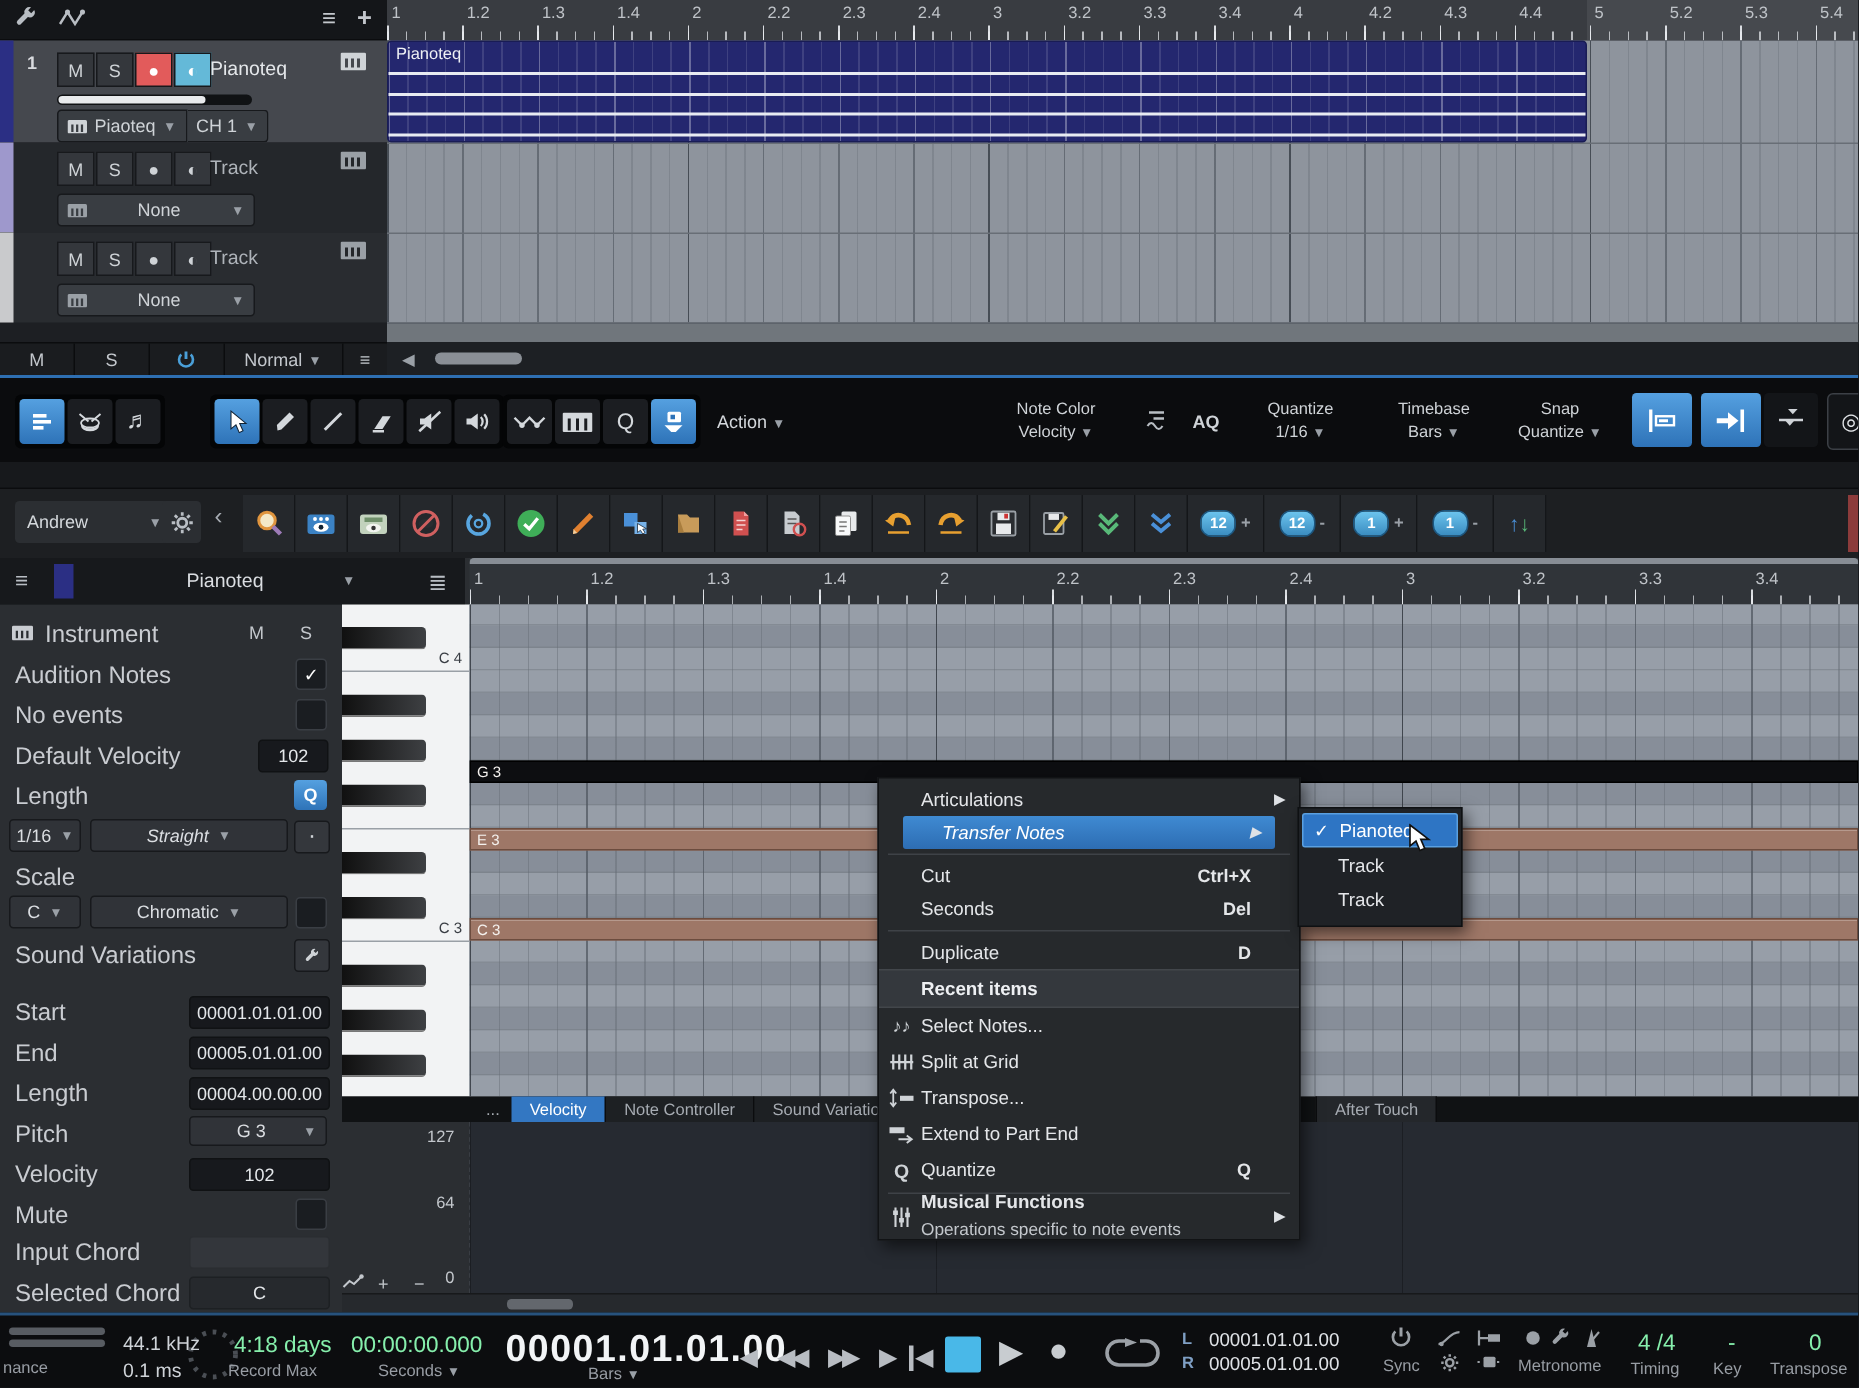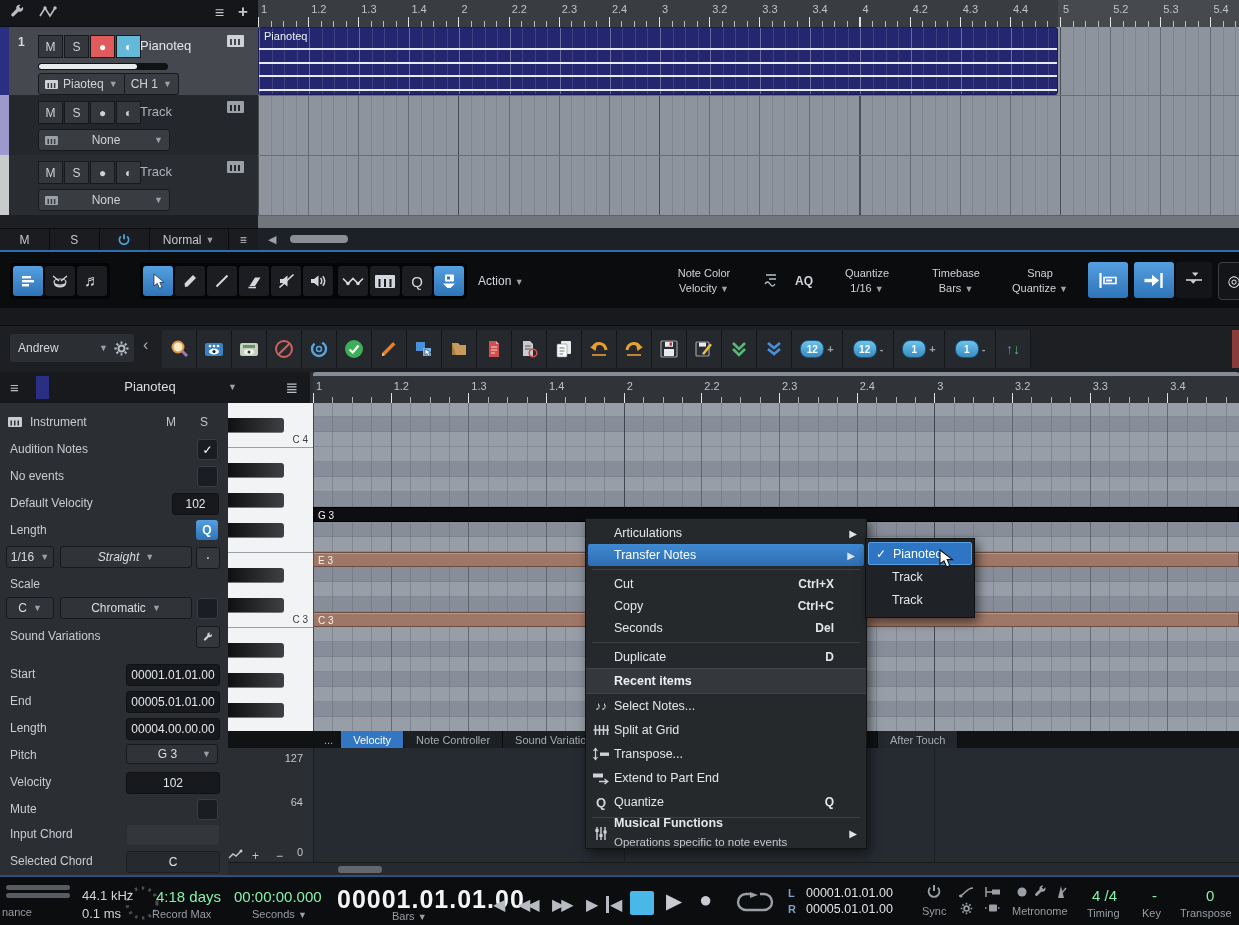--- a/index.html
+++ b/index.html
@@ -85,21 +85,21 @@
   #ed-colorbar{position:absolute;left:36px;top:4px;width:13px;height:23px;background:#2b2f84;}
   #ed-title{position:absolute;left:80px;top:7px;width:140px;text-align:center;font-size:13px;color:#dbdee2;}
   #ed-title-arr{position:absolute;left:228px;top:10px;}
   #ed-listicon{position:absolute;right:12px;top:7px;font-size:15px;color:#b9bec4;}
   #roll-ruler{left:313px;top:0;width:926px;height:31px;background:#303439;border-bottom:1px solid #0b0c0e;overflow:hidden;}
   #roll-ruler .cap{position:absolute;left:0;top:0;width:100%;height:4px;background:#878d95;border-radius:3px 3px 0 0;}
   #roll-ruler .ticks16{background:repeating-linear-gradient(90deg,rgba(225,228,232,.7) 0 1px,transparent 1px 19.417px);}
   #roll-ruler .ticksbeat{background:repeating-linear-gradient(90deg,rgba(235,238,242,.9) 0 1px,transparent 1px 77.667px);}
   #inspector{left:0;top:31px;width:228px;height:472px;background:#2b2e32;}
   .irow{position:absolute;left:0;width:228px;height:24px;}
-  .ilabel{position:absolute;left:10px;top:4px;font-size:12px;color:#c9ccd1;}
+  .ilabel{position:absolute;left:10px;top:4px;font-size:16px;color:#c9ccd1;}
   .ifield{position:absolute;background:#17191d;border:1px solid #101214;border-radius:3px;height:20px;font-size:12px;color:#e4e7ea;display:flex;align-items:center;justify-content:center;}
   .icheck{position:absolute;width:19px;height:19px;background:#1a1d21;border:1px solid #3a3e44;border-radius:3px;color:#fff;font-size:12px;display:flex;align-items:center;justify-content:center;}
   .idrop{position:absolute;background:#303338;border:1px solid #17191c;border-radius:3px;height:20px;font-size:12px;color:#dbdee2;display:flex;align-items:center;justify-content:center;gap:6px;}
   .qbtn{position:absolute;width:22px;height:20px;border-radius:3px;background:linear-gradient(#55a0e0,#2e73b8);color:#fff;font-weight:bold;font-size:12px;display:flex;align-items:center;justify-content:center;}
   .ibtn{position:absolute;width:22px;height:20px;border-radius:3px;background:#34373c;border:1px solid #17191c;display:flex;align-items:center;justify-content:center;color:#cfd3d7;}
   #keys{left:228px;top:31px;width:85px;height:328px;background:#f2f3f4;overflow:hidden;border-right:1px solid #3a3e44;}
   .bkey{position:absolute;left:0;width:56px;height:14px;border-radius:0 3px 3px 0;background:linear-gradient(90deg,#101010,#3e4043);border-bottom:1px solid #777;}
   .wsep{position:absolute;left:0;width:85px;height:1px;background:#9aa0a6;}
   .klabel{position:absolute;right:5px;font-size:10px;color:#3a3e44;}
   #roll{left:313px;top:31px;width:926px;height:328px;overflow:hidden;background:#969da7;}
@@ -134,21 +134,21 @@
   #tr-play{position:absolute;left:666px;top:12px;font-size:21px;color:#c8ccd0;}
   #tr-rec{position:absolute;left:699px;top:10px;font-size:22px;color:#c8ccd0;}
   .lr{position:absolute;font-size:11px;color:#7f9fc4;font-weight:bold;}
   .lrv{position:absolute;font-size:12.5px;color:#dfe2e6;}
   .tico{position:absolute;}
 
   
   #cmenu{left:585px;top:518px;width:280px;background:#26292c;border:1px solid #111315;box-shadow:3px 4px 10px rgba(0,0,0,.55);padding:3px 0;z-index:20;}
   .cm-item{position:relative;height:22px;display:flex;align-items:center;padding-left:28px;font-size:12.5px;color:#e4e6e9;margin:0 0;}
   .cm-item.iconrow{height:24px;}
-  .cm-item.hl{background:linear-gradient(#3f8ad2,#2d6db3);margin:0 2px;padding-left:26px;border-radius:2px;color:#fff;}
+  .cm-item.hl{background:linear-gradient(#3f8ad2,#2d6db3);margin:0 16px;padding-left:26px;border-radius:2px;color:#fff;font-style:italic;}
   .cm-ic{position:absolute;left:6px;width:18px;display:flex;justify-content:center;color:#cfd3d7;}
   .cm-short{position:absolute;right:32px;font-size:12px;color:#e4e6e9;font-weight:bold;}
   .cm-arr{position:absolute;right:9px;font-size:10px;color:#dfe2e6;}
   .cm-sep{height:1px;background:#3e4247;margin:3px 6px;}
   .cm-header{height:24px;display:flex;align-items:center;padding-left:28px;font-size:12.5px;font-weight:bold;color:#eef0f3;background:#34383d;border-top:1px solid #42464b;border-bottom:1px solid #42464b;}
   .cm-two{height:40px;}
   .cm-two .l1{font-weight:bold;}
   .cm-two .l2{font-size:11.5px;color:#c3c7cc;font-weight:normal;}
   #csub{left:865px;top:538px;width:108px;background:#1f2226;border:1px solid #0e1012;box-shadow:3px 4px 10px rgba(0,0,0,.55);padding:3px 0 6px;z-index:21;}
   .cs-item{position:relative;height:23px;display:flex;align-items:center;padding-left:26px;font-size:12.5px;color:#e4e6e9;}
@@ -975,24 +975,20 @@
       <div class="cm-item hl">
         <span>Transfer Notes</span>
         <span class="cm-arr">▶</span>
       </div>
       <div class="cm-sep"></div>
       <div class="cm-item">
         <span>Cut</span>
         <span class="cm-short">Ctrl+X</span>
       </div>
       <div class="cm-item">
-        <span>Copy</span>
-        <span class="cm-short">Ctrl+C</span>
-      </div>
-      <div class="cm-item">
         <span>Seconds</span>
         <span class="cm-short">Del</span>
       </div>
       <div class="cm-sep"></div>
       <div class="cm-item">
         <span>Duplicate</span>
         <span class="cm-short">D</span>
       </div>
       <div class="cm-header">Recent items</div>
       <div class="cm-item iconrow">

